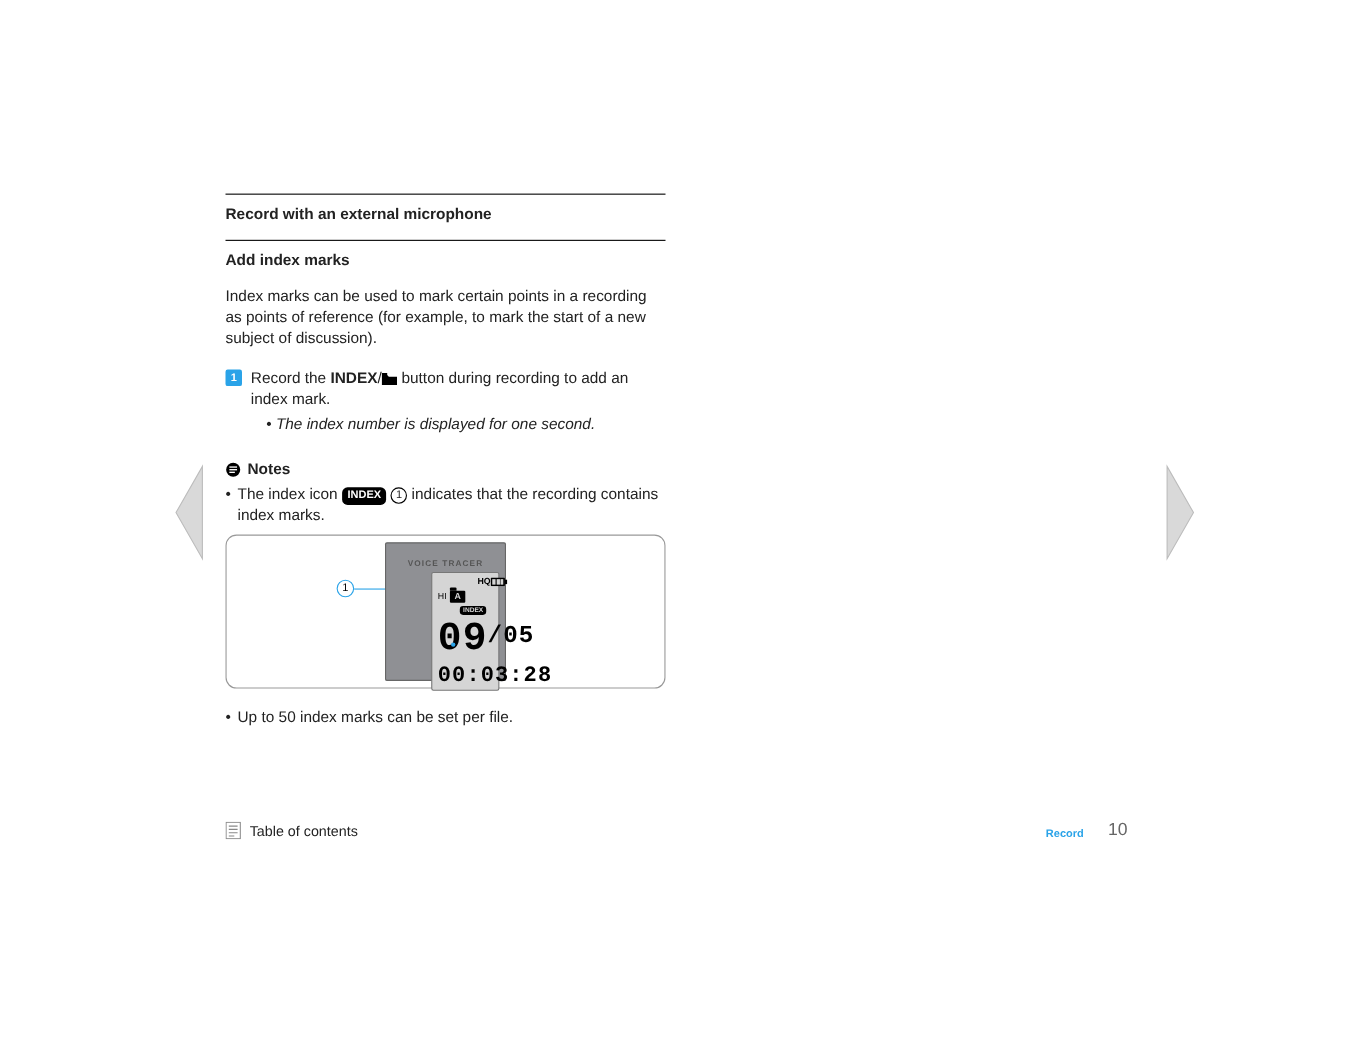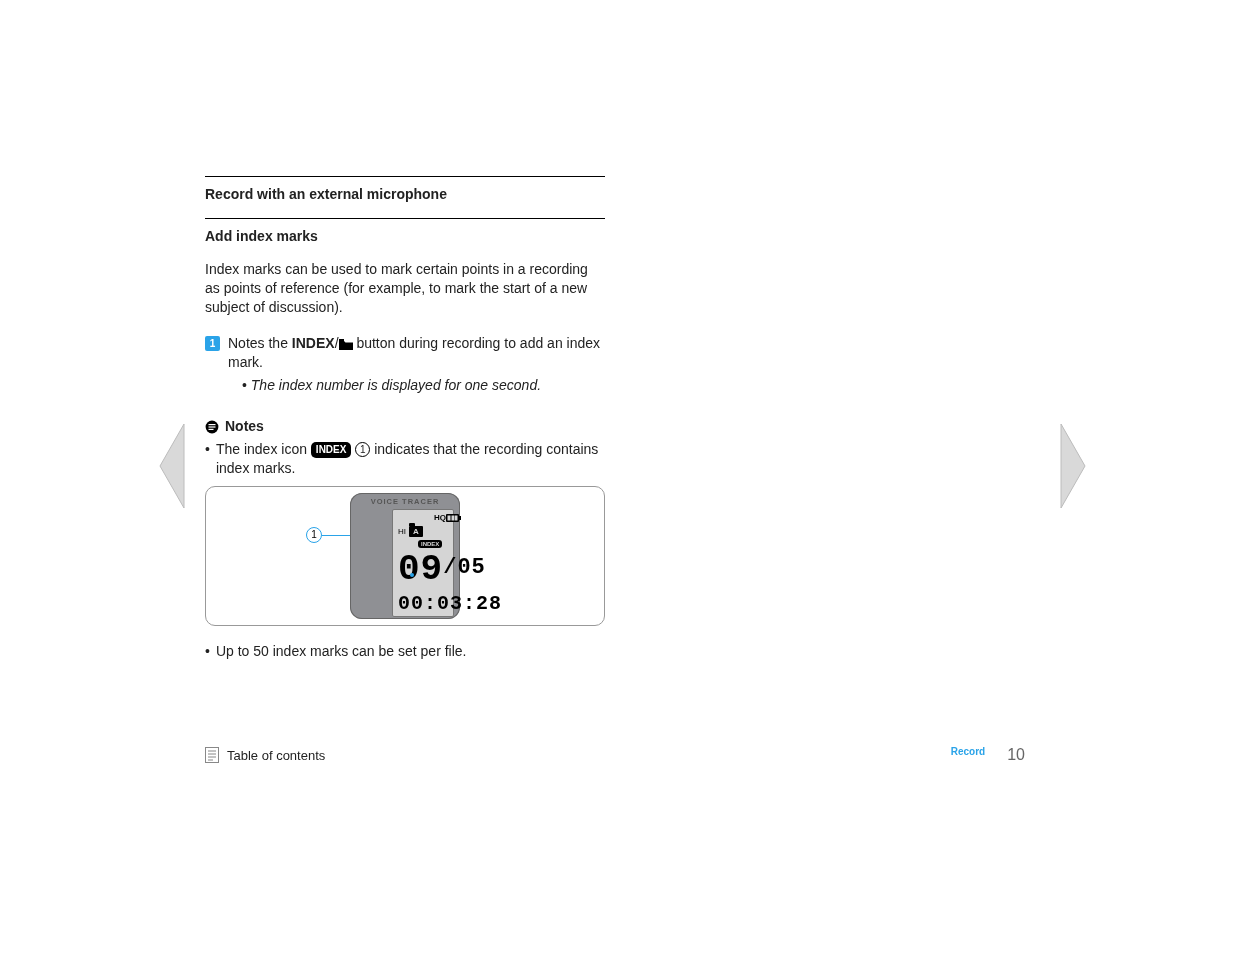--- a/index.html
+++ b/index.html
@@ -18,21 +18,21 @@
   .folder-icon svg { vertical-align: -2px; }
   .notes-head { display: flex; align-items: center; gap: 6px; margin-bottom: 4px; }
   .notes-head-icon svg { display: block; }
   .bullet-row { display: flex; gap: 6px; margin-bottom: 6px; }
   .bullet-dot { flex: 0 0 auto; color: #222; }
   .index-pill { display: inline-block; background: #000; color: #fff; border-radius: 5px; font-size: 10px; font-weight: bold; padding: 1px 5px; vertical-align: 1px; }
   .circled { display: inline-block; width: 15px; height: 15px; line-height: 13px; text-align: center; border: 1px solid #000; border-radius: 50%; font-size: 10px; vertical-align: 1px; }
 
   
   .device-frame { position: relative; width: 400px; height: 140px; border: 1px solid #999; border-radius: 10px; margin: 8px 0 16px; }
-  .device { position: absolute; left: 50%; top: 50%; transform: translate(-50%, -50%); width: 110px; height: 126px; background: #8f9094; border-radius: 12px; padding: 4px 6px; box-shadow: inset 0 0 0 1px #666; }
+  .device { position: absolute; left: 50%; top: 50%; transform: translate(-50%, -50%); width: 110px; height: 126px; background: #8f9094; border-radius: 2px; padding: 15px 6px; box-shadow: inset 0 0 0 1px #666; }
   .device-title { text-align: center; font-size: 7.5px; letter-spacing: 1px; color: #555; font-weight: 600; }
   .screen { background: #d5d5d5; border: 1px solid #777; border-radius: 2px; height: 108px; margin-top: 2px; padding: 3px 5px; color: #000; margin-left: 36px; }
   .scr-row1 { display: flex; justify-content: space-between; align-items: center; height: 10px; }
   .hq { font-size: 8px; font-weight: bold; margin-left: 36px; }
   .batt svg { display: block; }
   .scr-row2 { display: flex; align-items: center; gap: 3px; height: 16px; margin-top: 1px; }
   .hi { font-size: 8px; font-weight: normal; }
   .folder-a { position: relative; width: 14px; height: 11px; background:#000; border-radius:1px; }
   .folder-a:before { content:""; position:absolute; top:-3px; left:0; width:6px; height:3px; background:#000; border-top-left-radius:1px; border-top-right-radius:1px; }
   .folder-a span { position:absolute; inset:0; color:#d5d5d5; font-size:8px; font-weight:bold; text-align:center; line-height:11px; }
@@ -43,21 +43,21 @@
   .seg-big .slim { font-size: 22px; vertical-align: 6px; font-weight: bold; }
   .seg-time { font-size: 20px; letter-spacing: 1px; margin-top: 2px; }
 
   .callout-num { position: absolute; left: 100px; top: 40px; width: 16px; height: 16px; border: 1.5px solid #2aa3e8; border-radius: 50%; text-align: center; line-height: 14px; font-size: 10px; color: #000; background: #fff; }
   .callout-line { position: absolute; left: 116px; top: 48px; width: 46px; height: 1.5px; background: #2aa3e8; }
 
   
   .footer { position: absolute; left: 205px; bottom: 190px; width: 820px; display: flex; justify-content: space-between; align-items: center; font-size: 13px; gap: 12px; }
   .toc { display: flex; align-items: center; gap: 8px; }
   .toc-icon svg { display: block; }
-  .ftr-right { display: flex; align-items: flex-start; gap: 22px; }
+  .ftr-right { display: flex; align-items: flex-end; gap: 22px; }
   .ftr-section { font-size: 10px; color: #2aa3e8; font-weight: 600; }
   .ftr-page { font-size: 16px; color: #666; }
 
   
   .navarrow { position: absolute; top: 420px; width: 34px; height: 92px; cursor: pointer; }
   .navarrow svg { width: 34px; height: 92px; display: block; }
   .nav-left { left: 154px; }
   .nav-right { right: 144px; }
 </style>
 </head>
@@ -84,21 +84,21 @@
         <h4>Record with an external microphone</h4>
       </div>
 
       <div class="sec-divider-top">
         <h4>Add index marks</h4>
         <p class="para">Index marks can be used to mark certain points in a recording as points of reference (for example, to mark the start of a new subject of discussion).</p>
 
         <div class="step">
           <span class="stepbadge">1</span>
           <div class="step-body">
-            <span>Notes the </span><b>INDEX</b><span>/</span><span class="folder-icon"><svg width="14" height="11" viewBox="0 0 14 11">
+            <span>Record the </span><b>INDEX</b><span>/</span><span class="folder-icon"><svg width="14" height="11" viewBox="0 0 14 11">
                   <path d="M0 2 h5 l1.5 1.5 H14 V11 H0 Z M0 2 V0 h5 v2" fill="#000"></path>
                 </svg></span><span> button during recording to add an index mark.</span>
             <div class="note-sub">
               <span>•</span>
               <span class="italic">The index number is displayed for one second.</span>
             </div>
           </div>
         </div>
       </div>
 

